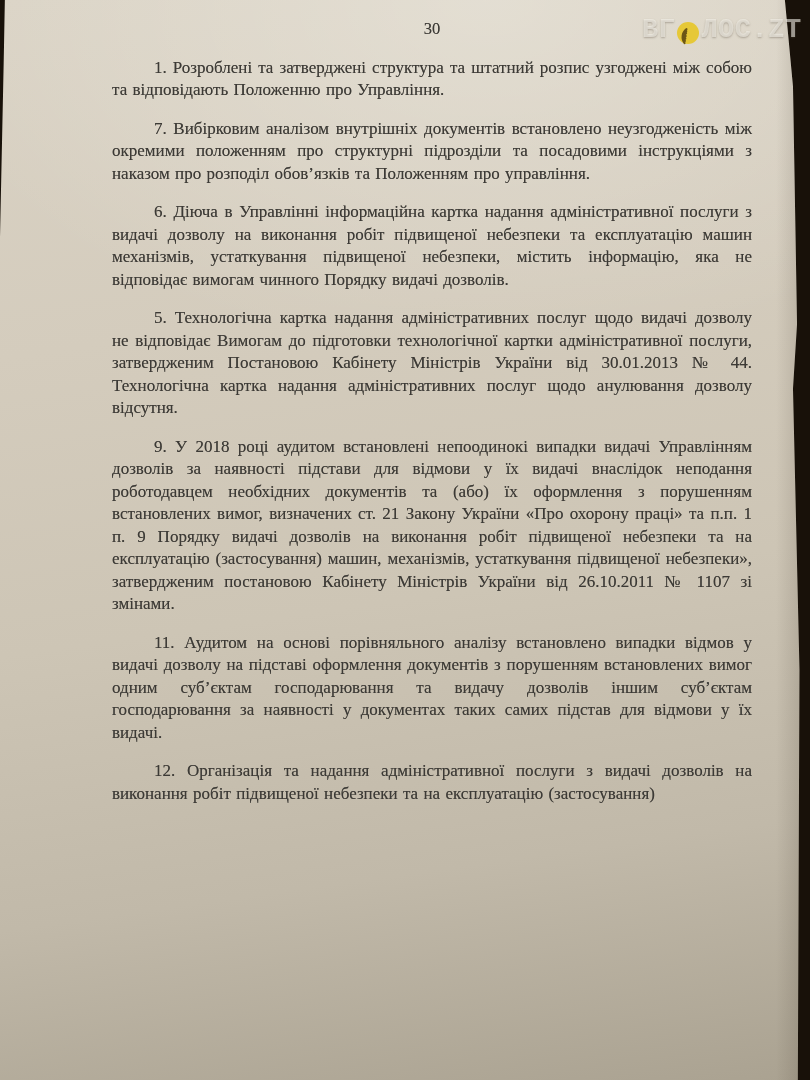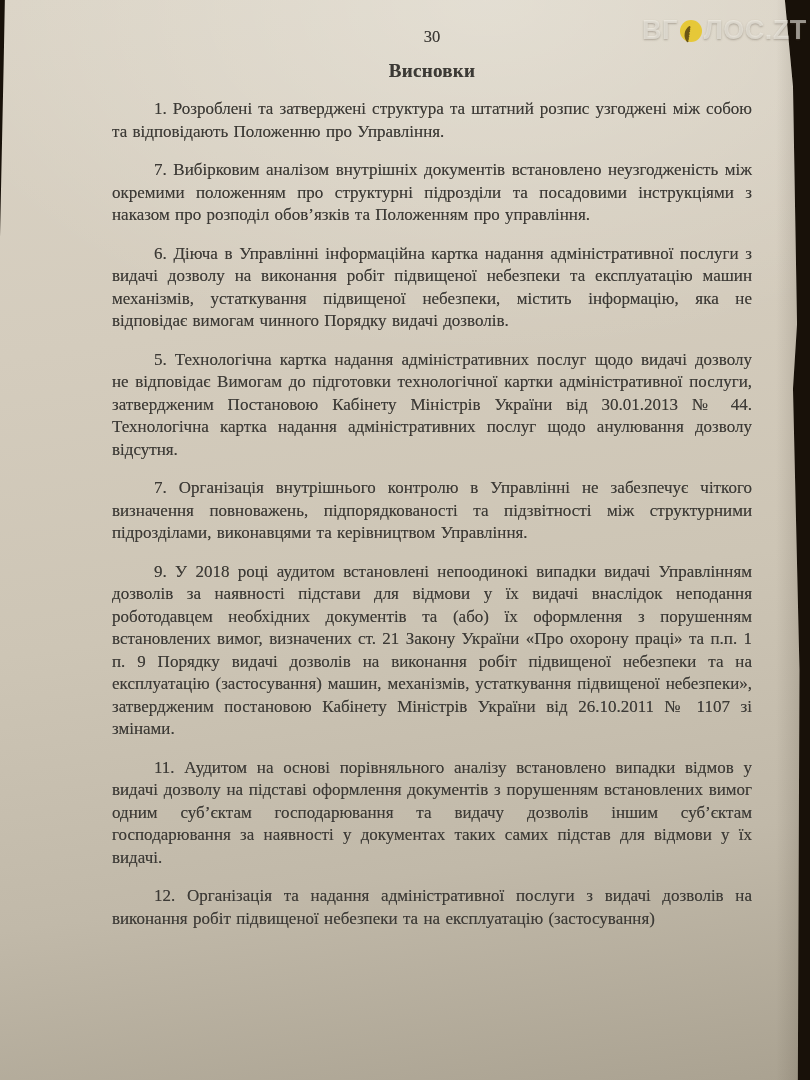--- a/index.html
+++ b/index.html
@@ -46,43 +46,43 @@
     width: 672px;
     color: #3c3a36;
     font-size: 17px;
     line-height: 22.5px;
     text-align: justify;
     text-shadow: 0 0 0.6px rgba(60,56,50,0.55);
   }
   .page-number {
     text-align: center;
     font-size: 16.5px;
-    margin: 8px 0 11px 0;
+    margin: 0 0 11px 0;
   }
   .doc-title {
     text-align: center;
     font-weight: bold;
     font-size: 19px;
     margin: 0 0 13px 0;
     letter-spacing: 0.3px;
   }
   p.para {
     margin: 16px;
     text-indent: 42px;
     word-spacing: 1.1px;
   }
 
   
   .watermark {
     position: absolute;
     top: 15px;
     left: 642px;
     display: flex;
-    align-items: center;
-    font-family: Liberation Sans, sans-serif;
+    align-items: flex-end;
+    font-family: Liberation Mono, monospace;
     font-weight: bold;
     font-size: 27px;
     letter-spacing: 0.5px;
     color: rgba(252,250,242,0.55);
     text-shadow: 0 1px 2px rgba(80,70,55,0.35);
     z-index: 5;
     white-space: nowrap;
   }
   .watermark .wm-icon {
     display: inline-block;
@@ -107,24 +107,22 @@
         <path d="M5 20.4 a10 10 0 0 1 10 -10" transform="rotate(-45 10 15.4)"></path>
       </g>
       <circle cx="9" cy="15" r="1.7" fill="#6b5616"></circle>
     </svg>
   </span>
   <span>ЛОС.ZT</span>
 </div>
 
 <div class="content">
   <div class="page-number">30</div>
-  <div class="doc-title">Висновки</div>
   <div>
       <p class="para">1. Розроблені та затверджені структура та штатний розпис узгоджені між собою та відповідають Положенню про Управління.</p>
       <p class="para">7. Вибірковим аналізом внутрішніх документів встановлено неузгодженість між окремими положенням про структурні підрозділи та посадовими інструкціями з наказом про розподіл обов’язків та Положенням про управління.</p>
       <p class="para">6. Діюча в Управлінні інформаційна картка надання адміністративної послуги з видачі дозволу на виконання робіт підвищеної небезпеки та експлуатацію машин механізмів, устаткування підвищеної небезпеки, містить інформацію, яка не відповідає вимогам чинного Порядку видачі дозволів.</p>
       <p class="para">5. Технологічна картка надання адміністративних послуг щодо видачі дозволу не відповідає Вимогам до підготовки технологічної картки адміністративної послуги, затвердженим Постановою Кабінету Міністрів України від 30.01.2013 № 44. Технологічна картка надання адміністративних послуг щодо анулювання дозволу відсутня.</p>
-      <p class="para">7. Організація внутрішнього контролю в Управлінні не забезпечує чіткого визначення повноважень, підпорядкованості та підзвітності між структурними підрозділами, виконавцями та керівництвом Управління.</p>
       <p class="para">9. У 2018 році аудитом встановлені непоодинокі випадки видачі Управлінням дозволів за наявності підстави для відмови у їх видачі внаслідок неподання роботодавцем необхідних документів та (або) їх оформлення з порушенням встановлених вимог, визначених ст. 21 Закону України «Про охорону праці» та п.п. 1 п. 9 Порядку видачі дозволів на виконання робіт підвищеної небезпеки та на експлуатацію (застосування) машин, механізмів, устаткування підвищеної небезпеки», затвердженим постановою Кабінету Міністрів України від 26.10.2011 № 1107 зі змінами.</p>
       <p class="para">11. Аудитом на основі порівняльного аналізу встановлено випадки відмов у видачі дозволу на підставі оформлення документів з порушенням встановлених вимог одним суб’єктам господарювання та видачу дозволів іншим суб’єктам господарювання за наявності у документах таких самих підстав для відмови у їх видачі.</p>
       <p class="para">12. Організація та надання адміністративної послуги з видачі дозволів на виконання робіт підвищеної небезпеки та на експлуатацію (застосування)</p>
     </div>
 </div>
 
 </body></html>

